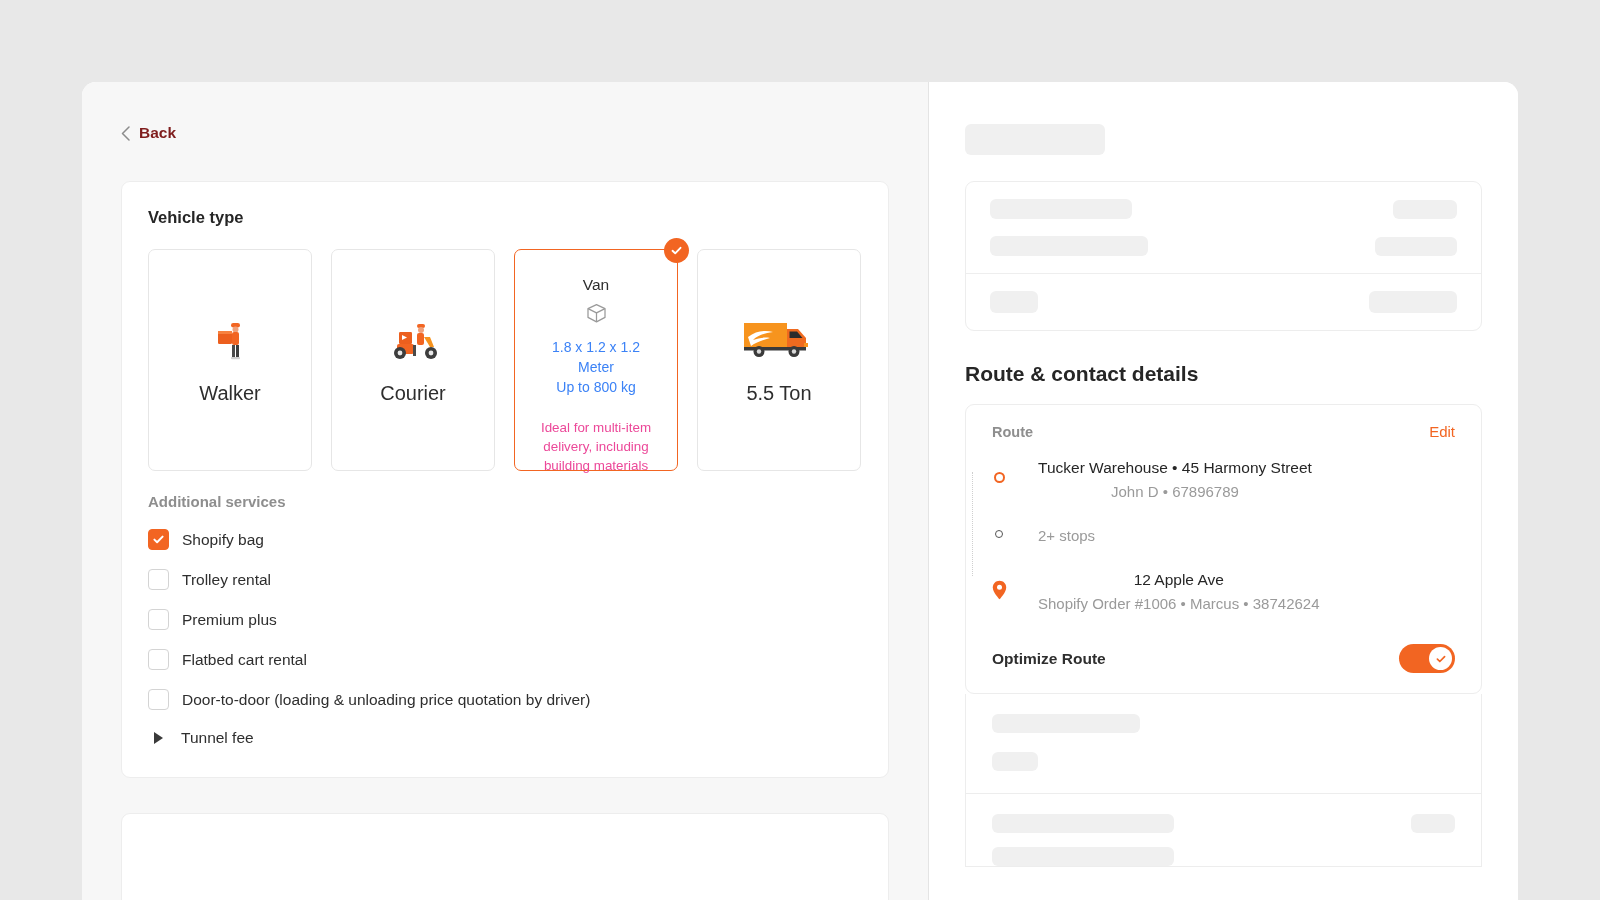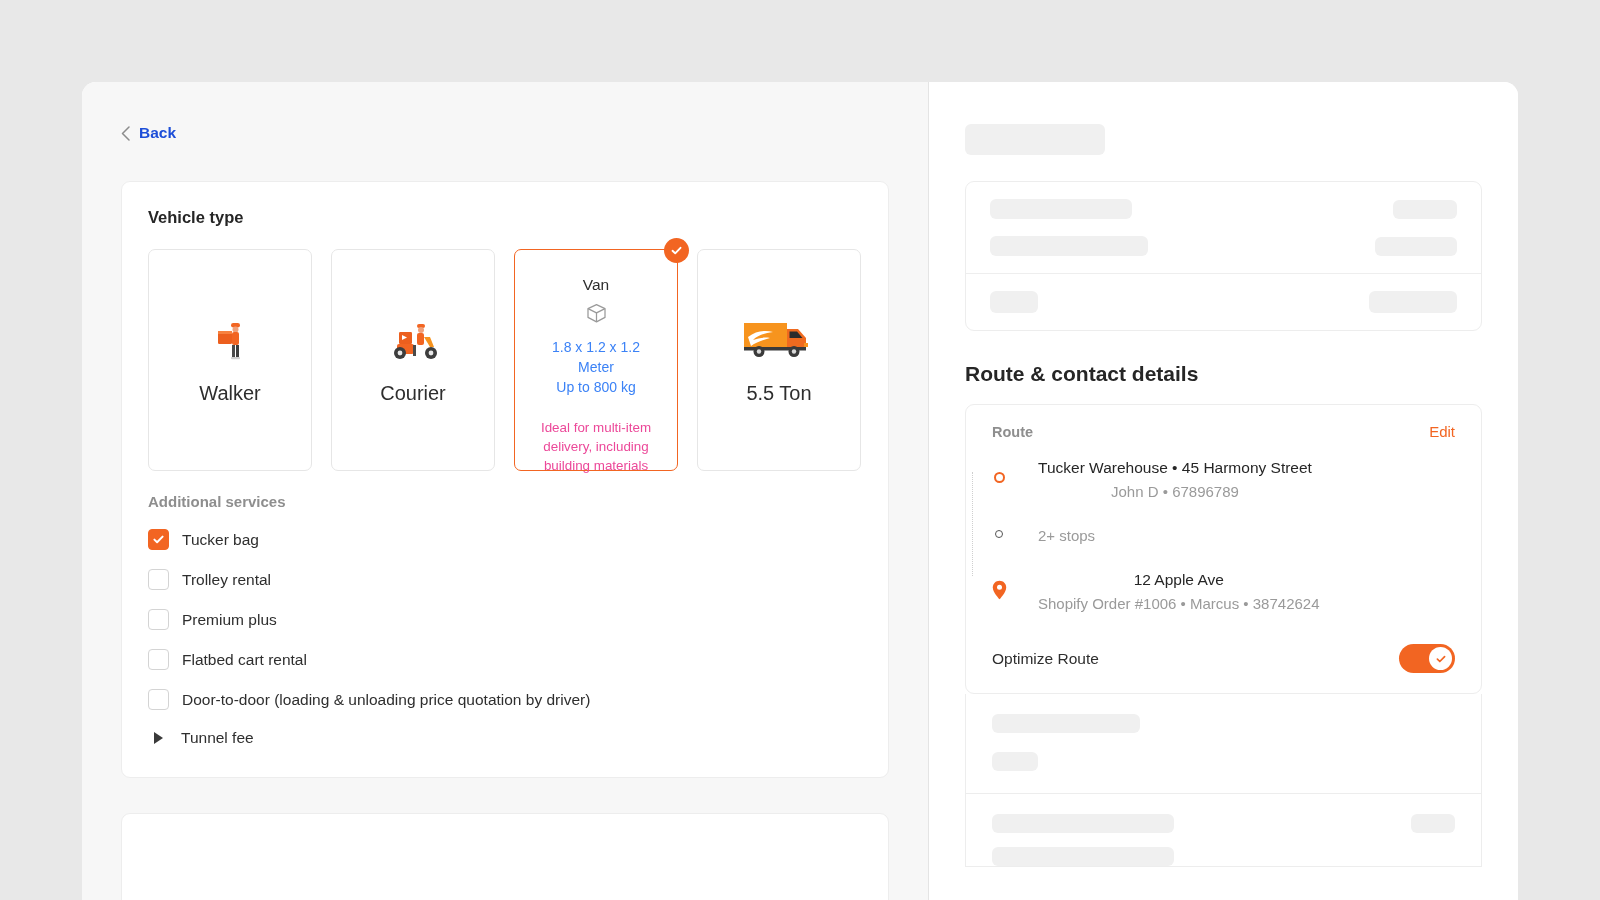--- a/index.html
+++ b/index.html
@@ -22,21 +22,21 @@
   .left {
     width: 847px;
     background: #f7f7f7;
     border-right: 1px solid #e4e4e4;
     padding: 42px 39px 0 39px;
     position: relative;
     overflow: hidden;
   }
   .back {
     display: flex; align-items: center; gap: 9px;
-    color: #1d4ed8; font-size: 15.5px; font-weight: bold;
+    color: #7f1d1d; font-size: 15.5px; font-weight: bold;
     cursor: pointer; width: max-content;
   }
   .back svg { display: block; }
   .page-title {
     margin-top: 13px;
     font-size: 27px; font-weight: bold; color: #262626;
     letter-spacing: -0.2px;
   }
   .card {
     margin-top: 39px;
@@ -158,20 +158,21 @@
   .vline {
     position: absolute; left: 6px; width: 1.6px;
     border-left: 1.8px dotted #cfcfcf;
   }
   .stext { padding-bottom: 6px; }
   .s-main { font-size: 15.5px; color: #262626; line-height: 1.55; }
   .s-sub { font-size: 15px; color: #9a9a9a; line-height: 1.6; }
   .opt {
     display: flex; align-items: center; justify-content: space-between;
     padding: 16px 26px 20px 26px;
+    font-weight: bold;
   }
   .opt-label { font-size: 15.5px; color: #2e2e2e; }
   .toggle {
     width: 56px; height: 29px; border-radius: 15px;
     background: #f26522; position: relative; cursor: pointer;
   }
   .knob {
     position: absolute; right: 3px; top: 3px;
     width: 23px; height: 23px; border-radius: 50%;
     background: #fff;
@@ -277,21 +278,21 @@
       </div>
 
       <div class="services-title">Additional services</div>
 
       <div class="srow">
         <span class="cbox on">
           <svg width="13" height="13" viewBox="0 0 13 13">
             <path d="M2.4 6.6 L5.1 9.2 L10.6 3.6" fill="none" stroke="#fff" stroke-width="2" stroke-linecap="round" stroke-linejoin="round"></path>
           </svg>
         </span>
-        <span class="slabel">Tucker bag</span>
+        <span class="slabel">Shopify bag</span>
       </div>
 
       <div class="srow">
         <span class="cbox"></span>
         <span class="slabel">Trolley rental</span>
       </div>
 
       <div class="srow">
         <span class="cbox"></span>
         <span class="slabel">Premium plus</span>

